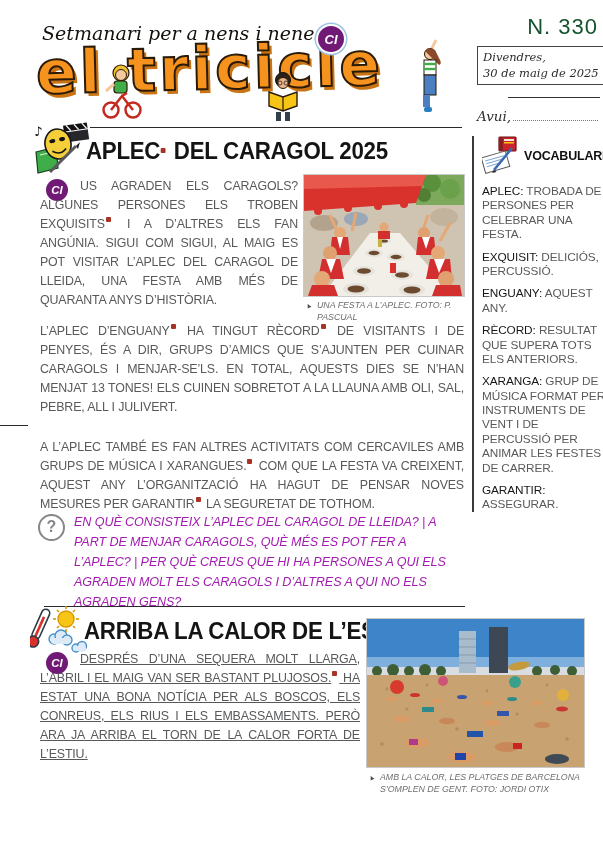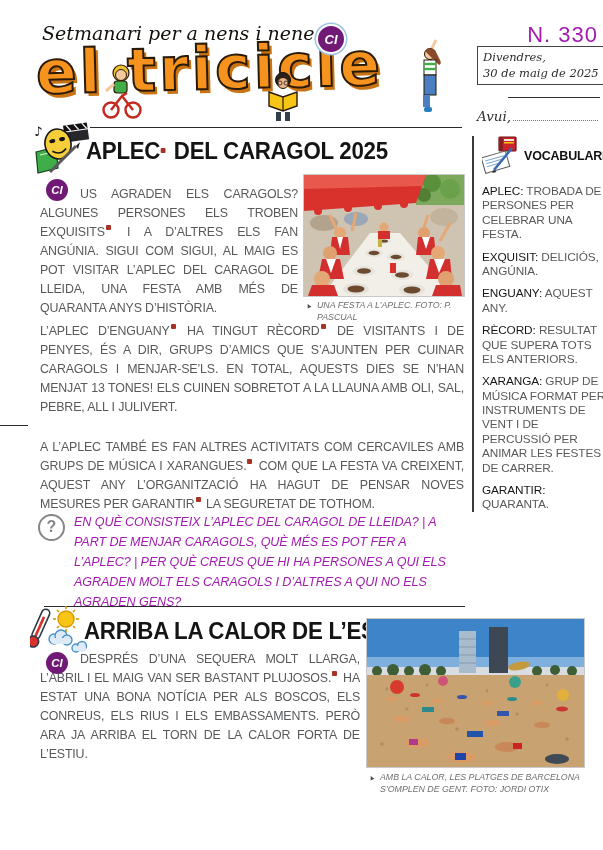--- a/index.html
+++ b/index.html
@@ -7,22 +7,22 @@
         font-family:"Liberation Sans",sans-serif;color:#58595b;}
   .abs{position:absolute;}
 
   
   .tagline{left:42px;top:22px;font-family:"DejaVu Serif",serif;font-style:italic;
            font-size:19px;color:#14100c;white-space:nowrap;}
   .logo-text{left:36px;top:38px;font-family:"DejaVu Sans",sans-serif;font-weight:bold;
              font-size:60px;line-height:1;color:#F6921E;letter-spacing:3px;
              -webkit-text-stroke:2px #2a1a08;text-shadow:3px 4px 0 #c97312;
              transform:rotate(-1.5deg);white-space:nowrap;}
-  .issue{left:500px;top:14px;width:98px;text-align:right;font-size:22px;color:#a21caf;
-         letter-spacing:1px;margin-top:8px;}
+  .issue{left:500px;top:14px;width:98px;text-align:right;font-size:22px;color:#14532d;
+         letter-spacing:1px;}
   .datebox{left:477px;top:46px;width:118px;border:1.5px solid #444;padding:3px 14px 3px 5px;
            font-family:"DejaVu Serif",serif;font-style:italic;font-size:11.5px;
            line-height:1.35;color:#2d2d2d;}
   .hr-date{left:508px;top:97px;width:92px;border-top:1.4px solid #333;height:0;}
   .avui{left:477px;top:108px;width:121px;display:flex;align-items:flex-end;
         font-family:"DejaVu Serif",serif;font-style:italic;font-size:13.5px;color:#2d2d2d;}
   .avui .dots{flex:1;border-bottom:1.2px dotted #777;margin:0 0 3px 2px;height:10px;}
 
   
   .ci{background:#701a75;color:#fff;border-radius:50%;display:flex;align-items:center;
@@ -135,37 +135,37 @@
       </svg>
       <span class="vocab-title">VOCABULARI</span>
     </div>
 
     <div class="vocab-entry">
       <span class="vocab-term">APLEC:</span>
       <span>TROBADA DE PERSONES PER CELEBRAR UNA FESTA.</span>
     </div>
     <div class="vocab-entry">
       <span class="vocab-term">EXQUISIT:</span>
-      <span>DELICIÓS, ANGÚNIA.</span>
+      <span>DELICIÓS, PERCUSSIÓ.</span>
     </div>
     <div class="vocab-entry">
       <span class="vocab-term">ENGUANY:</span>
       <span>AQUEST ANY.</span>
     </div>
     <div class="vocab-entry">
       <span class="vocab-term">RÈCORD:</span>
       <span>RESULTAT QUE SUPERA TOTS ELS ANTERIORS.</span>
     </div>
     <div class="vocab-entry">
       <span class="vocab-term">XARANGA:</span>
       <span>GRUP DE MÚSICA FORMAT PER INSTRUMENTS DE VENT I DE PERCUSSIÓ PER ANIMAR LES FESTES DE CARRER.</span>
     </div>
     <div class="vocab-entry">
       <span class="vocab-term">GARANTIR:</span>
-      <span>QUARANTA.</span>
+      <span>ASSEGURAR.</span>
     </div>
   </div>
 
   <div class="abs rule-top"></div>
 
   <svg class="abs" style="left:34px;top:122px;" width="56" height="52" viewBox="0 0 56 52">
     <text x="0" y="14" font-size="13" fill="#111" font-family="DejaVu Sans, sans-serif">♪</text>
     <g transform="rotate(-8 42 10)">
       <rect x="30" y="2" width="24" height="6" fill="#111"></rect>
       <rect x="30" y="9" width="24" height="10" fill="#26262b"></rect>
@@ -181,21 +181,21 @@
       <ellipse cx="29" cy="18" rx="3" ry="2" fill="#141414"></ellipse>
       <path d="M17 28 Q24 34 31 28" fill="none" stroke="#141414" stroke-width="1.6"></path>
     </g>
     <line x1="16" y1="50" x2="42" y2="24" stroke="#5a5a5e" stroke-width="3"></line>
     <path d="M42 24 L46 20 L44 27 Z" fill="#1a1a1a"></path>
   </svg>
 
   <div class="abs a-title" style="left:86px;top:138px;">APLEC<span class="vmark"></span> DEL CARAGOL 2025</div>
 
   <div class="abs ci ci-par" style="left:46px;top:179px;">CI</div>
-  <div class="abs body-txt" style="left:40px;top:177px;width:258px;text-indent:40px;margin-top:8px;">US AGRADEN ELS CARAGOLS? ALGUNES PERSONES ELS TROBEN EXQUISITS<span class="vmark"></span> I A D’ALTRES ELS FAN ANGÚNIA. SIGUI COM SIGUI, AL MAIG ES POT VISITAR L’APLEC DEL CARAGOL DE LLEIDA, UNA FESTA AMB MÉS DE QUARANTA ANYS D’HISTÒRIA.</div>
+  <div class="abs body-txt" style="left:40px;top:177px;width:258px;text-indent:40px;">US AGRADEN ELS CARAGOLS? ALGUNES PERSONES ELS TROBEN EXQUISITS<span class="vmark"></span> I A D’ALTRES ELS FAN ANGÚNIA. SIGUI COM SIGUI, AL MAIG ES POT VISITAR L’APLEC DEL CARAGOL DE LLEIDA, UNA FESTA AMB MÉS DE QUARANTA ANYS D’HISTÒRIA.</div>
 
   <div class="abs photo" style="left:303px;top:174px;width:160px;height:121px;">
     <svg width="160" height="121" viewBox="0 0 160 121">
       <rect width="160" height="121" fill="#cfc4b2"></rect>
       <rect x="112" y="0" width="48" height="30" fill="#7da95c"></rect>
       <circle cx="128" cy="8" r="9" fill="#5a8f3c"></circle>
       <circle cx="146" cy="14" r="10" fill="#6aa14a"></circle>
       <circle cx="120" cy="20" r="7" fill="#527f36"></circle>
       <polygon points="0,0 122,0 112,28 0,36" fill="#d9312b"></polygon>
       <polygon points="0,0 122,0 118,11 0,14" fill="#e8584d"></polygon>
@@ -292,21 +292,21 @@
       <rect x="21" y="32" width="19" height="6" rx="3" stroke="none"></rect>
       <circle cx="46" cy="42" r="4"></circle>
         <circle cx="52" cy="40" r="4.5"></circle>
       <rect x="44" y="40" width="12" height="5" rx="2.5" stroke="none"></rect>
     </g>
   </svg>
 
   <div class="abs a-title" style="left:84px;top:618px;">ARRIBA LA CALOR DE L’ESTIU</div>
 
   <div class="abs ci ci-par" style="left:46px;top:652px;">CI</div>
-  <div class="abs body-txt" style="left:40px;top:650px;width:320px;text-indent:40px;">DESPRÉS D’UNA SEQUERA MOLT LLARGA, L’ABRIL I EL MAIG VAN SER BASTANT PLUJOSOS.<span class="vmark"></span> HA ESTAT UNA BONA NOTÍCIA PER ALS BOSCOS, ELS CONREUS, ELS RIUS I ELS EMBASSAMENTS. PERÒ ARA JA ARRIBA EL TORN DE LA CALOR FORTA DE L’ESTIU.</div>
+  <div class="abs body-txt" style="left:40px;top:650px;width:320px;text-indent:40px;text-decoration:underline;">DESPRÉS D’UNA SEQUERA MOLT LLARGA, L’ABRIL I EL MAIG VAN SER BASTANT PLUJOSOS.<span class="vmark"></span> HA ESTAT UNA BONA NOTÍCIA PER ALS BOSCOS, ELS CONREUS, ELS RIUS I ELS EMBASSAMENTS. PERÒ ARA JA ARRIBA EL TORN DE LA CALOR FORTA DE L’ESTIU.</div>
 
   <div class="abs photo" style="left:366px;top:618px;width:217px;height:148px;">
     <svg width="217" height="148" viewBox="0 0 217 148">
       <rect width="217" height="56" fill="#3d85c8"></rect>
       <rect y="38" width="217" height="18" fill="#7fb0dd"></rect>
       <rect x="0" y="48" width="217" height="8" fill="#d9dde1"></rect>
       <rect x="92" y="12" width="17" height="42" fill="#a9bccb"></rect>
       <g stroke="#7d93a5" stroke-width="0.8">
         <line x1="92" y1="20" x2="109" y2="20"></line>
           <line x1="92" y1="28" x2="109" y2="28"></line>

